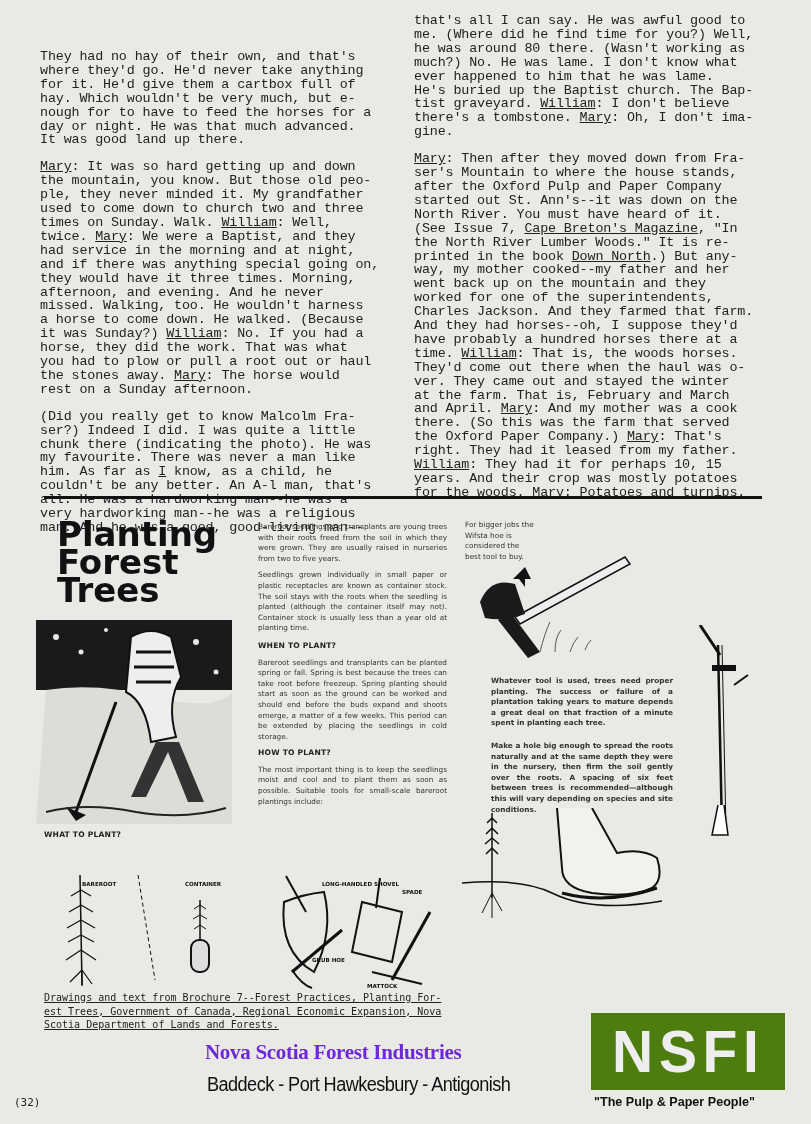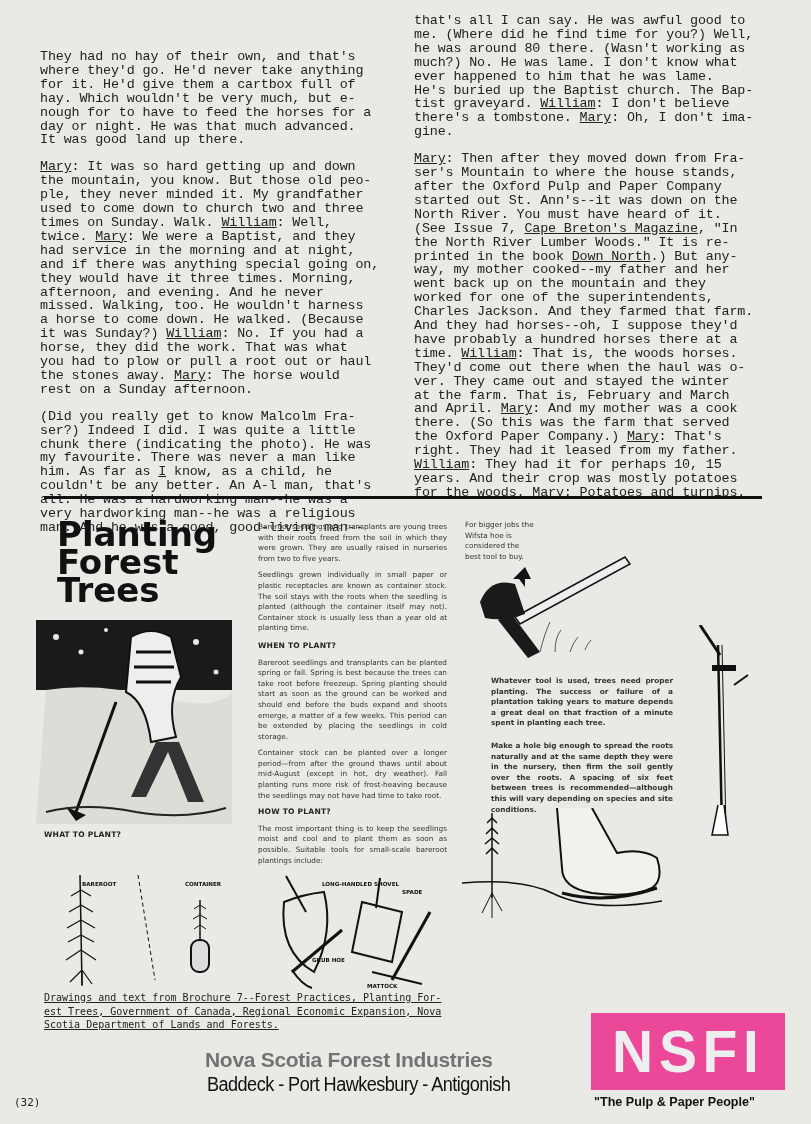--- a/index.html
+++ b/index.html
@@ -36,30 +36,30 @@
     color: #222; margin: 7px 0 6px 0; letter-spacing: 0.2px;
   }
   .blk { position: absolute; }
   .caption-credit {
     position: absolute; left: 44px; top: 991px; width: 420px;
     font-family: "DejaVu Sans Mono", "Liberation Mono", monospace; font-size: 10px;
     line-height: 13.5px; color: #222; text-decoration: underline; white-space: pre;
   }
   .nsfi-name {
     position: absolute; left: 205px; top: 1040px;
-    font-family: Liberation Sans, sans-serif; font-weight: bold; font-size: 21px;
-    color: #737373; letter-spacing: -0.3px; white-space: nowrap; margin-top: 8px;
+    font-family: Liberation Serif, serif; font-weight: bold; font-size: 21px;
+    color: #6d28d9; letter-spacing: -0.3px; white-space: nowrap;
   }
   .nsfi-towns {
     position: absolute; left: 207px; top: 1073px;
     font-family: "Liberation Sans", "DejaVu Sans", sans-serif; font-size: 19.5px; color: #111;
     letter-spacing: -0.6px; white-space: nowrap; transform: scaleX(0.93); transform-origin: left;
   }
   .logo {
-    position: absolute; left: 591px; top: 1013px; width: 194px; height: 77px; background: #ec4899;
+    position: absolute; left: 591px; top: 1013px; width: 194px; height: 77px; background: #4d7c0f;
     display: flex; align-items: center; justify-content: center;
   }
   .logo span {
     font-family: "Liberation Sans", "DejaVu Sans", sans-serif; font-size: 60px; font-weight: bold;
     color: #eee; letter-spacing: 6px; transform: scaleX(0.95);
   }
   .slogan {
     position: absolute; left: 594px; top: 1095px;
     font-family: "Liberation Sans", sans-serif; font-weight: bold; font-size: 12.6px; color: #111; white-space: nowrap;
   }
@@ -163,21 +163,20 @@
     <path d="M80 90 L40 200" stroke="#111" stroke-width="3"></path>
     <path d="M30 195 l20 8 l-10 6 z" fill="#111"></path>
     <path d="M10 200 q40 -10 90 0 q50 8 90 -4" stroke="#222" stroke-width="2" fill="none"></path>
   </svg>
 
   <div class="blk small" style="left:258px;top:522px;width:189px;">
     <p>Bareroot seedlings and transplants are young trees with their roots freed from the soil in which they were grown. They are usually raised in nurseries from two to five years.</p>
     <p>Seedlings grown individually in small paper or plastic receptacles are known as container stock. The soil stays with the roots when the seedling is planted (although the container itself may not). Container stock is usually less than a year old at planting time.</p>
     <div class="heading-sm">WHEN TO PLANT?</div>
     <p>Bareroot seedlings and transplants can be planted spring or fall. Spring is best because the trees can take root before freezeup. Spring planting should start as soon as the ground can be worked and should end before the buds expand and shoots emerge, a matter of a few weeks. This period can be extended by placing the seedlings in cold storage.</p>
-    <p>Container stock can be planted over a longer period—from after the ground thaws until about mid-August (except in hot, dry weather). Fall planting runs more risk of frost-heaving because the seedlings may not have had time to take root.</p>
     <div class="heading-sm" style="margin-top:2px">HOW TO PLANT?</div>
     <p>The most important thing is to keep the seedlings moist and cool and to plant them as soon as possible. Suitable tools for small-scale bareroot plantings include:</p>
   </div>
 
   <div class="blk small" style="left:44px;top:830px;width:186px;">
     <div class="heading-sm" style="margin:0 0 5px 0">WHAT TO PLANT?</div>
   </div>
 
   <svg class="illus" style="left:60px;top:870px" width="170" height="120" viewBox="0 0 170 120">
     <text class="tool-label" x="22" y="16">BAREROOT</text>

